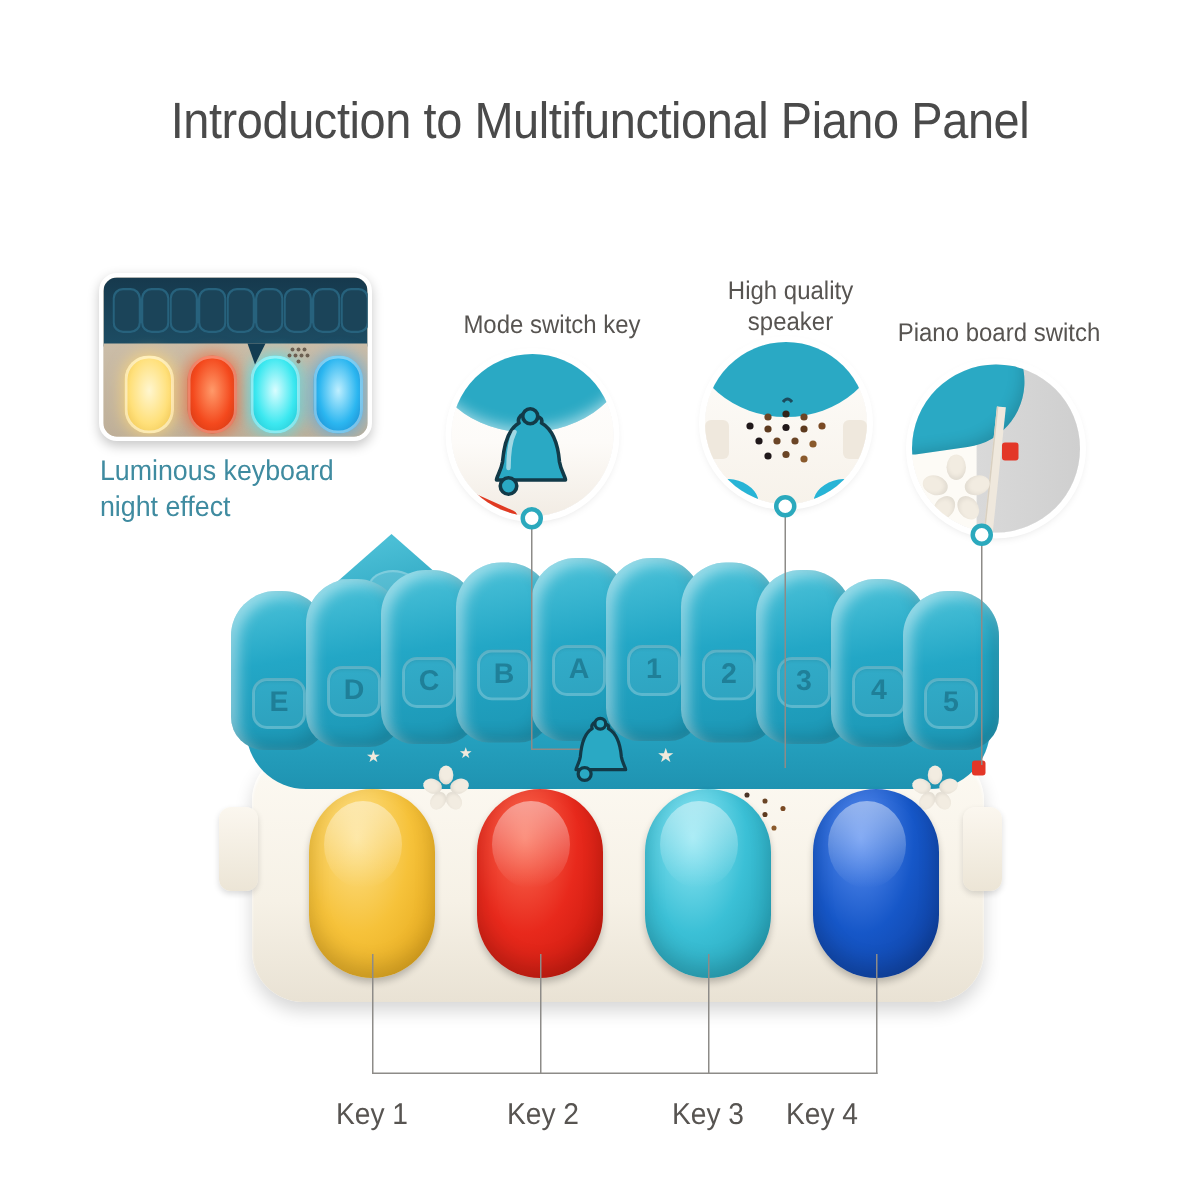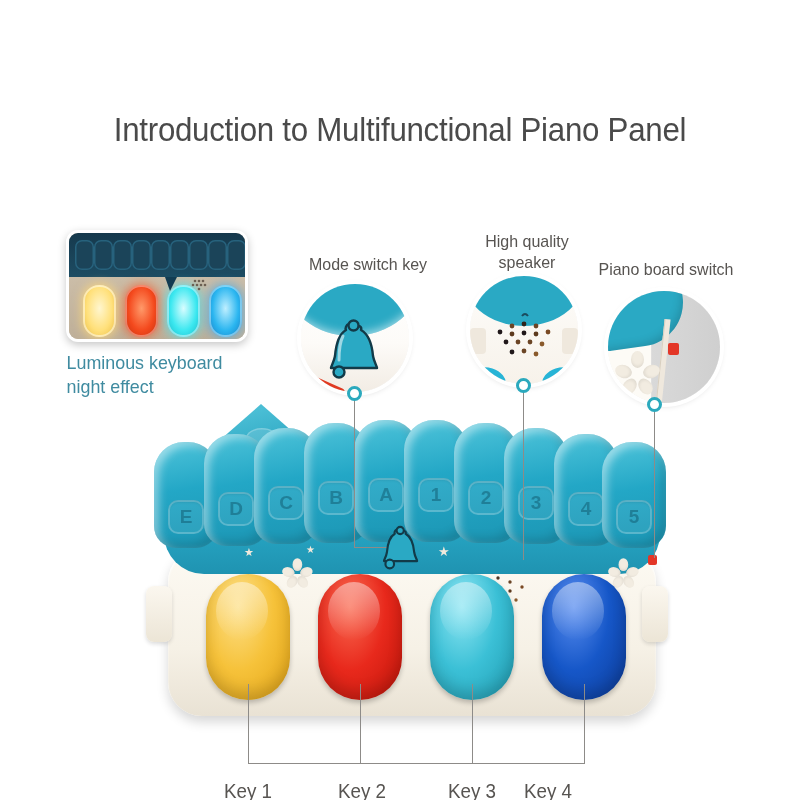--- a/index.html
+++ b/index.html
@@ -1,21 +1,21 @@
 <!DOCTYPE html>
 <html><head>
 <meta charset="utf-8">
 <style>
   html,body{margin:0;padding:0;}
   body{
     width:800px;height:800px;background:#ffffff;
     font-family:"Liberation Sans", sans-serif;
     overflow:hidden;position:relative;
   }
-  #stage{position:absolute;left:0;top:0;width:800px;height:616px;margin-top:48px;}
+  #stage{position:absolute;left:0;top:0;width:800px;height:616px;}
 
   
   .title{
     position:absolute;left:0;top:62px;width:800px;text-align:center;
     font-size:34px;letter-spacing:-0.3px;color:#4a4a4a;
     font-family:"Liberation Sans", sans-serif;
     transform:scaleX(0.92);transform-origin:50% 50%;
     white-space:nowrap;
   }
 

